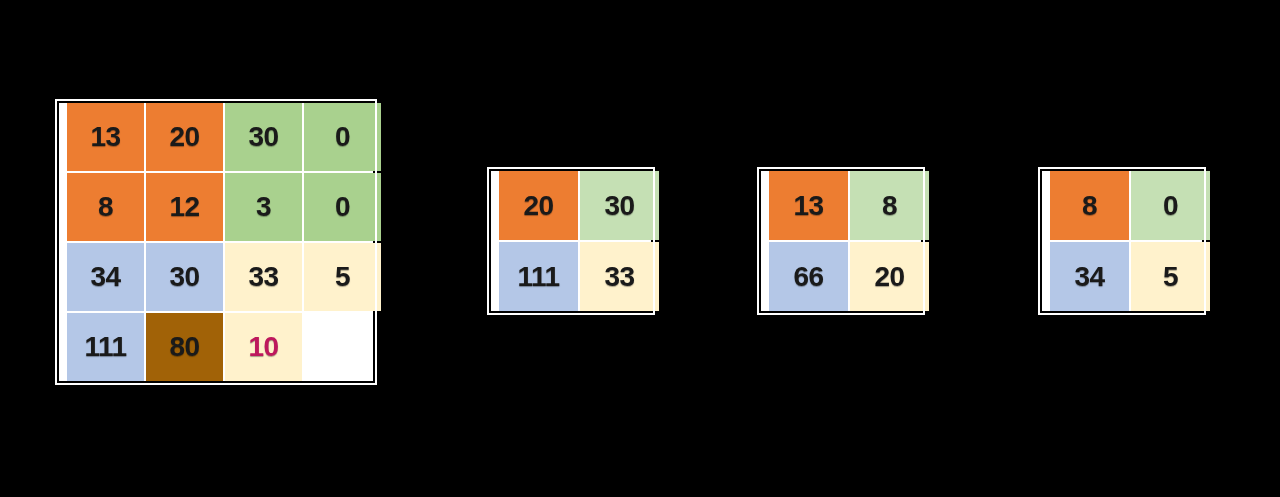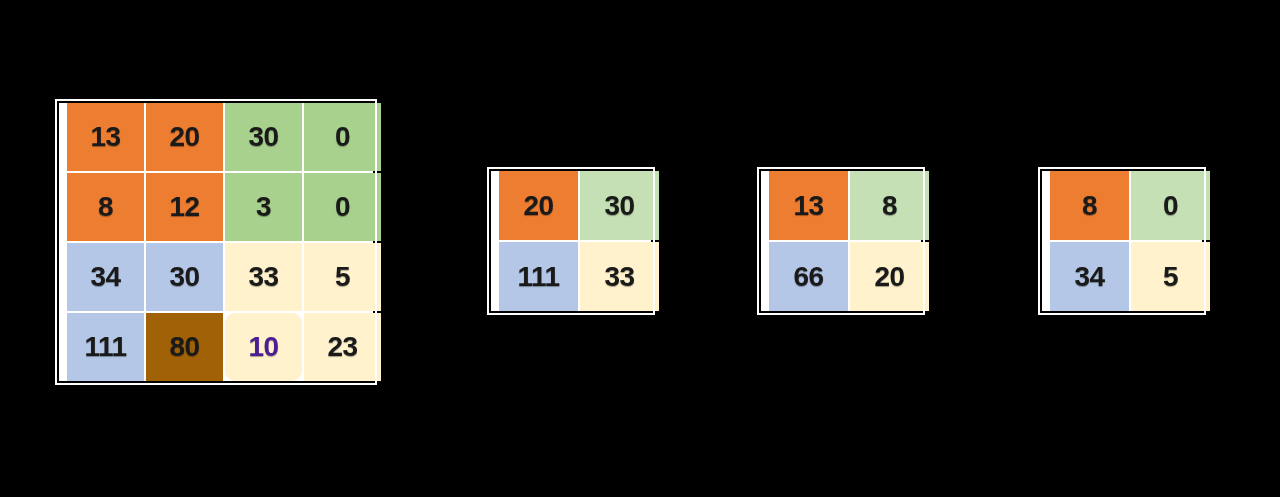--- a/index.html
+++ b/index.html
@@ -54,22 +54,21 @@
       <div class="cell" style="background: rgb(237, 125, 49); color: rgb(26, 26, 26);">8</div>
       <div class="cell" style="background: rgb(237, 125, 49); color: rgb(26, 26, 26);">12</div>
       <div class="cell" style="background: rgb(169, 209, 142); color: rgb(26, 26, 26);">3</div>
       <div class="cell" style="background: rgb(169, 209, 142); color: rgb(26, 26, 26);">0</div>
       <div class="cell" style="background: rgb(180, 199, 231); color: rgb(26, 26, 26);">34</div>
       <div class="cell" style="background: rgb(180, 199, 231); color: rgb(26, 26, 26);">30</div>
       <div class="cell" style="background: rgb(255, 242, 204); color: rgb(26, 26, 26);">33</div>
       <div class="cell" style="background: rgb(255, 242, 204); color: rgb(26, 26, 26);">5</div>
       <div class="cell" style="background: rgb(180, 199, 231); color: rgb(26, 26, 26);">111</div>
       <div class="cell" style="background: #a16207; color: rgb(26, 26, 26);">80</div>
-      <div class="cell" style="background: rgb(255, 242, 204); color: #4c1d95; border-radius: 10px;">10</div>
-      <div class="cell" style="background: rgb(255, 242, 204); color: rgb(26, 26, 26);">23</div>
+      <div class="cell" style="background: rgb(255, 242, 204); color: #be185d;">10</div>
     </div>
   <div class="matrix m22 pos1" style="grid-template-columns: repeat(2, var(--cw)); background: rgb(255, 255, 255); outline-color: rgb(255, 255, 255);">
       <div class="cell" style="background: rgb(237, 125, 49); color: rgb(26, 26, 26);">20</div>
       <div class="cell" style="background: rgb(197, 224, 180); color: rgb(26, 26, 26);">30</div>
       <div class="cell" style="background: rgb(180, 199, 231); color: rgb(26, 26, 26);">111</div>
       <div class="cell" style="background: rgb(255, 242, 204); color: rgb(26, 26, 26);">33</div>
     </div>
   <div class="matrix m22 pos2" style="grid-template-columns: repeat(2, var(--cw)); background: rgb(255, 255, 255); outline-color: rgb(255, 255, 255);">
       <div class="cell" style="background: rgb(237, 125, 49); color: rgb(26, 26, 26);">13</div>
       <div class="cell" style="background: rgb(197, 224, 180); color: rgb(26, 26, 26);">8</div>

